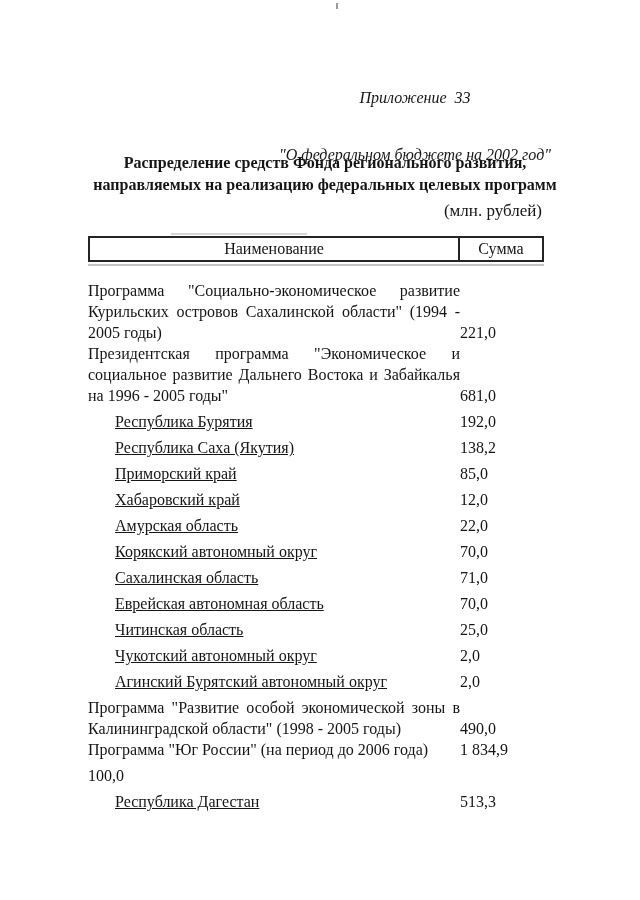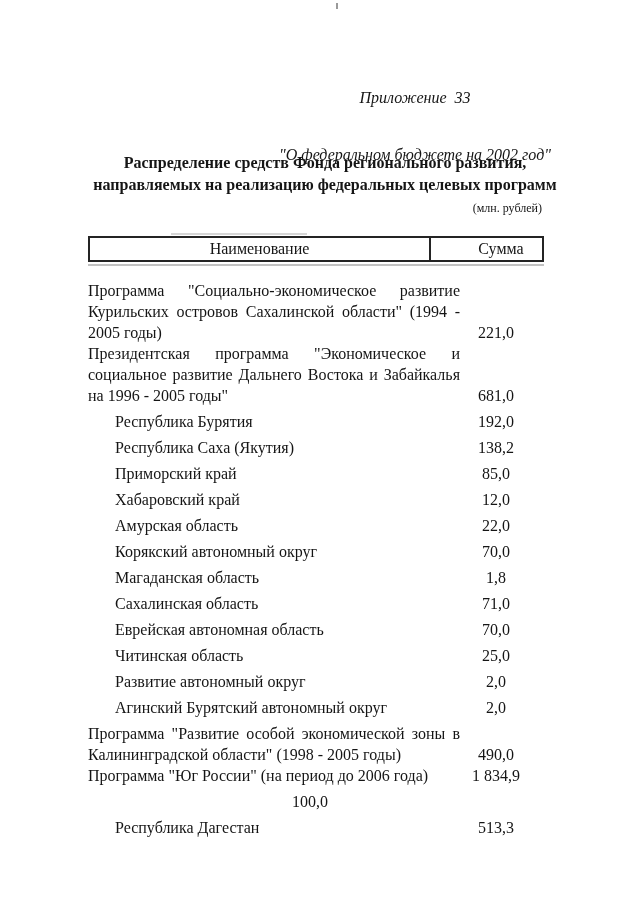--- a/index.html
+++ b/index.html
@@ -25,48 +25,48 @@
   }
 
   .doc-title {
     position: absolute; top: 152px; left: 40px; width: 570px;
     text-align: center; font-weight: 700;
     font-size: 16px; line-height: 22px;
   }
 
   .units {
     position: absolute; top: 201px; right: 98px;
-    font-size: 12px;
+    font-size: 17px;
   }
 
   .thdr {
     position: absolute; top: 236px; left: 88px; width: 452px;
     border: 2px solid #242424;
     display: flex; background: #fff;
   }
   .thdr::after { 
     content: ""; position: absolute; left: -2px; right: -2px; bottom: -6px;
     height: 2px; background: #c2c2c2;
   }
   .thdr::before { 
     content: ""; position: absolute; left: 18%; top: -5px;
     width: 30%; height: 2px; background: #d6d6d6;
   }
   .thdr .c1 { flex: 1; text-align: center; line-height: 22px; font-size: 16px; }
-  .thdr .c2 { width: 82px; border-left: 2px solid #242424; text-align: center; line-height: 22px; font-size: 16px; padding-left: 29px; }
+  .thdr .c2 { width: 82px; border-left: 2px solid #242424; text-align: center; line-height: 22px; font-size: 16px; }
 
   .tbody {
     position: absolute; top: 280px; left: 88px; width: 444px;
     font-size: 16px;
   }
   .row { display: flex; align-items: flex-end; }
   .row .name { width: 372px; box-sizing: border-box; text-align: justify; line-height: 21px; }
-  .row .amount { flex: 1; text-align: center; line-height: 21px; white-space: nowrap; }
+  .row .amount { flex: 1; text-align: left; line-height: 21px; white-space: nowrap; }
   .row.sub { margin-top: 5px; margin-bottom: 5px; }
-  .row.sub .name { padding-left: 27px; text-align: left; }
+  .row.sub .name { padding-left: 27px; text-align: left; text-decoration: underline; }
 </style>
 </head>
 <body>
 
 <div class="scan-tick"></div>
 
 <div class="appendix">
   <div>Приложение  33</div>
   <div>"О федеральном бюджете на 2002 год"</div>
 </div>
@@ -110,37 +110,33 @@
   </div>
     <div class="row sub">
     <div class="name">Амурская область</div>
     <div class="amount">22,0</div>
   </div>
     <div class="row sub">
     <div class="name">Корякский автономный округ</div>
     <div class="amount">70,0</div>
   </div>
     <div class="row sub">
-    <div class="name">Магаданская область</div>
-    <div class="amount">1,8</div>
-  </div>
-    <div class="row sub">
     <div class="name">Сахалинская область</div>
     <div class="amount">71,0</div>
   </div>
     <div class="row sub">
     <div class="name">Еврейская автономная область</div>
     <div class="amount">70,0</div>
   </div>
     <div class="row sub">
     <div class="name">Читинская область</div>
     <div class="amount">25,0</div>
   </div>
     <div class="row sub">
-    <div class="name">Развитие автономный округ</div>
+    <div class="name">Чукотский автономный округ</div>
     <div class="amount">2,0</div>
   </div>
     <div class="row sub">
     <div class="name">Агинский Бурятский автономный округ</div>
     <div class="amount">2,0</div>
   </div>
     <div class="row">
     <div class="name">Программа "Развитие особой экономической зоны в Калининградской области" (1998 - 2005 годы)</div>
     <div class="amount">490,0</div>
   </div>

